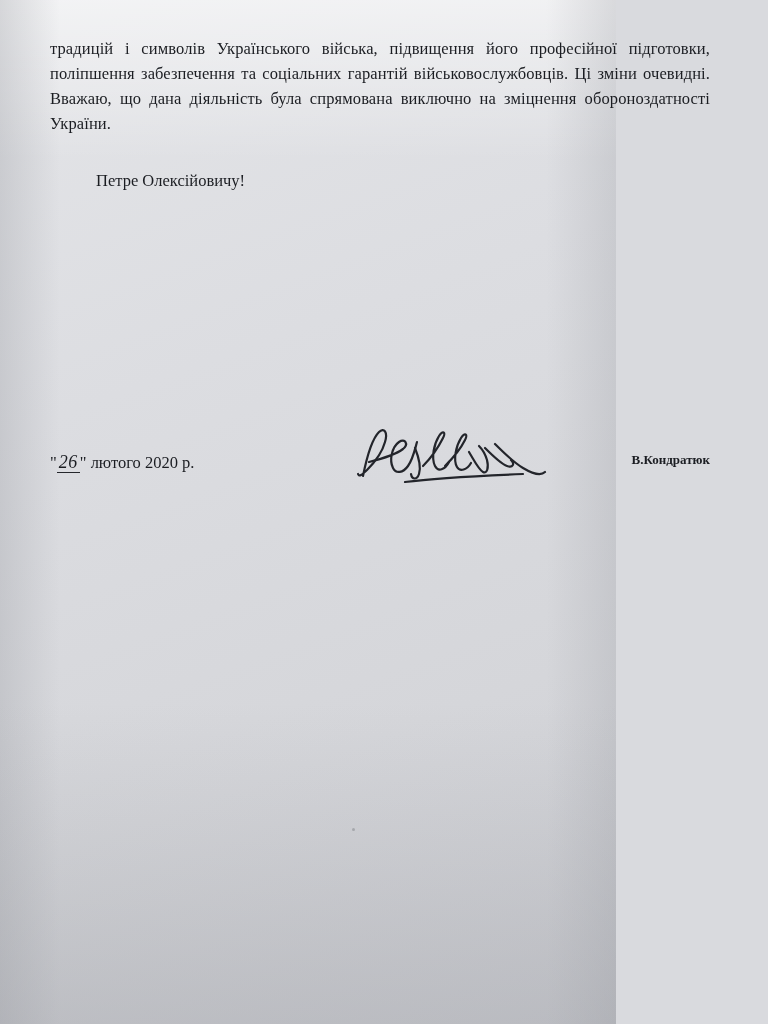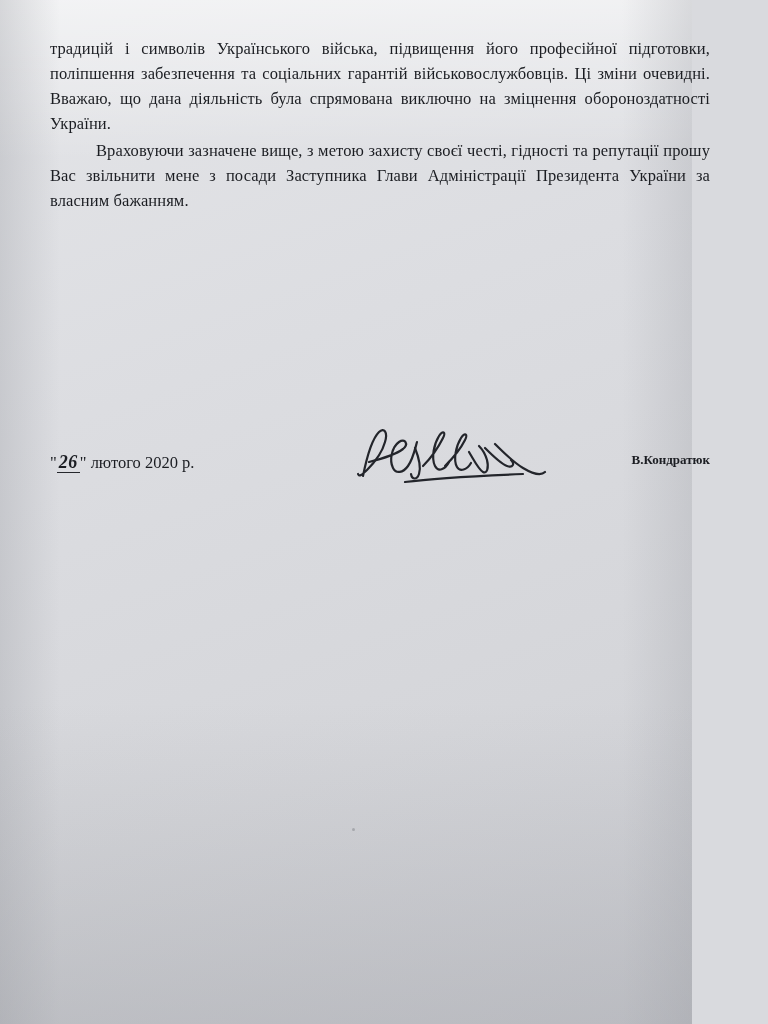--- a/index.html
+++ b/index.html
@@ -9,21 +9,21 @@
   body {
     width: 768px;
     height: 1024px;
     background: #d9dade;
     font-family: "Liberation Serif", serif;
     overflow: hidden;
   }
 
   #page {
     position: relative;
-    width: 692px;
+    width: 616px;
     height: 1024px;
     background: linear-gradient(160deg, #e4e5e8 0%, #dcdde1 35%, #d5d6da 70%, #cdced3 100%);
   }
 
   
   #shade-top {
     position: absolute;
     left: 0; top: 0; right: 0; height: 160px;
     background: linear-gradient(180deg, rgba(255,255,255,0.55), rgba(255,255,255,0));
     pointer-events: none;
@@ -91,21 +91,21 @@
     position: absolute;
     left: 0;
     top: 12px;
     font-size: 16.5px;
     color: #1b1d22;
     white-space: nowrap;
   }
   #date-day {
     font-family: "Liberation Serif", serif;
     font-style: italic;
-    font-weight: bold;
+    font-weight: normal;
     font-size: 18px;
     border-bottom: 1.4px solid #25272c;
     padding: 0 2px;
     letter-spacing: 0.5px;
   }
 
   #signature {
     position: absolute;
     left: 295px;
     top: -18px;
@@ -139,24 +139,24 @@
 
   <div id="shade-top"></div>
   <div id="shade-left"></div>
   <div id="shade-right"></div>
   <div id="shade-bottom"></div>
 
   <div id="text-block">
 
     <p class="para">традицій і символів Українського війська, підвищення його професійної підготовки, поліпшення забезпечення та соціальних гарантій військовослужбовців. Ці зміни очевидні. Вважаю, що дана діяльність була спрямована виключно на зміцнення обороноздатності України.</p>
 
+    <div class="salutation gap-lg">Петре Олексійовичу!</div>
 
 
 
-    <p class="para para-indent gap-sm">Враховуючи зазначене вище, з метою захисту своєї честі, гідності та репутації прошу Вас звільнити мене з посади Заступника Глави Адміністрації Президента України за власним бажанням.</p>
 
   </div>
 
   <div id="sig-row">
 
     <div id="date-line"><span>"</span><span id="date-day">26</span><span>"</span><span> лютого 2020 р.</span></div>
 
     <div id="signature">
       <svg viewBox="0 0 210 70" width="210" height="70" aria-hidden="true">
         <g fill="none" stroke="#23252b" stroke-width="2.2" stroke-linecap="round" stroke-linejoin="round">

